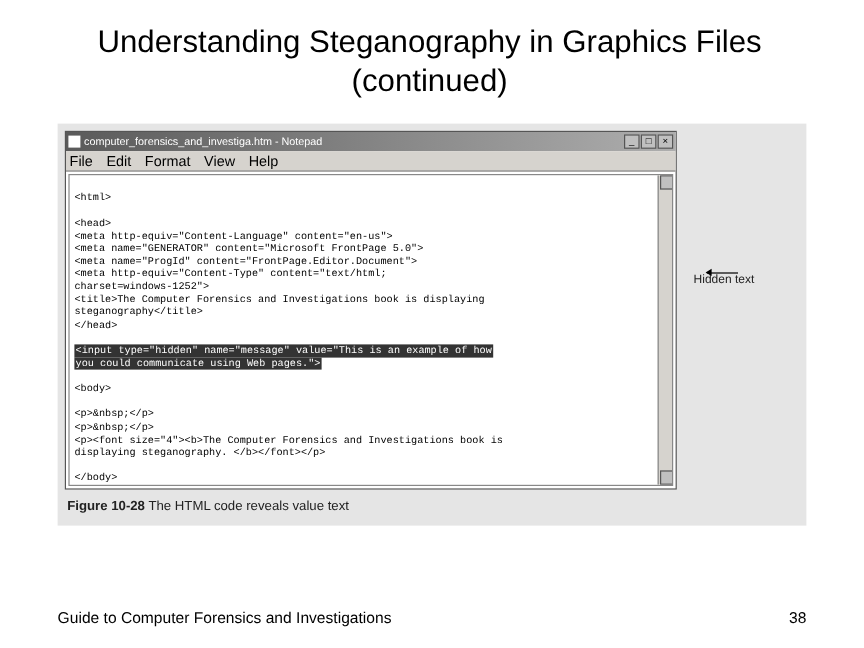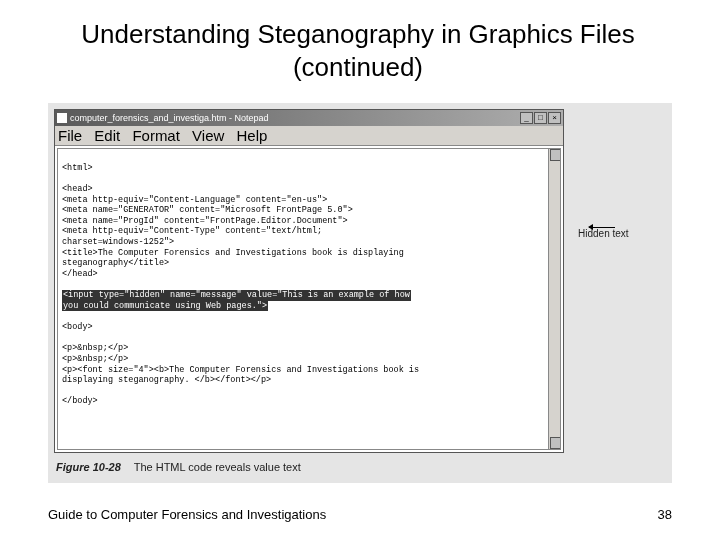--- a/index.html
+++ b/index.html
@@ -49,33 +49,33 @@
     width:13px; height:12px;
     background:#c0c0c0;
     border:1px solid #555;
     font-size:8px; line-height:9px; text-align:center;
     color:#000;
   }
   .menubar {
     background:#d6d3ce;
     border-bottom:1px solid #888;
     padding:1px 3px;
-    font-size:15px;
+    font-size:12px;
   }
   .menubar span { margin-right:8px; }
   .editor {
     background:#fff;
     border:1px solid #888;
     padding:3px 4px 3px 4px;
     margin:2px;
     font-family: "Courier New", monospace;
     font-size:8.5px;
     line-height:1.25;
     color:#000;
-    height:302px;
+    height:260px;
     overflow:hidden;
     white-space: pre;
     position:relative;
   }
   .hilite {
     background:#333;
     color:#fff;
     padding:0 1px;
     display:inline-block;
   }
@@ -106,21 +106,21 @@
   }
   .arrow-line::before{
     content:""; position:absolute; left:-4px; top:-3px;
     border:3px solid transparent; border-right:5px solid #000;
   }
   .figcaption{
     font-size:11px;
     color:#222;
     padding:8px 2px 2px 2px;
   }
-  .figcaption b { font-weight:bold; margin-right:10px;font-style:italic; }
+  .figcaption b { font-weight:bold; margin-right:0; }
   .footer{
     position:absolute;
     bottom:18px;
     left:48px; right:48px;
     display:flex;
     justify-content:space-between;
     font-size:13px;
   }
 </style>
 </head>

